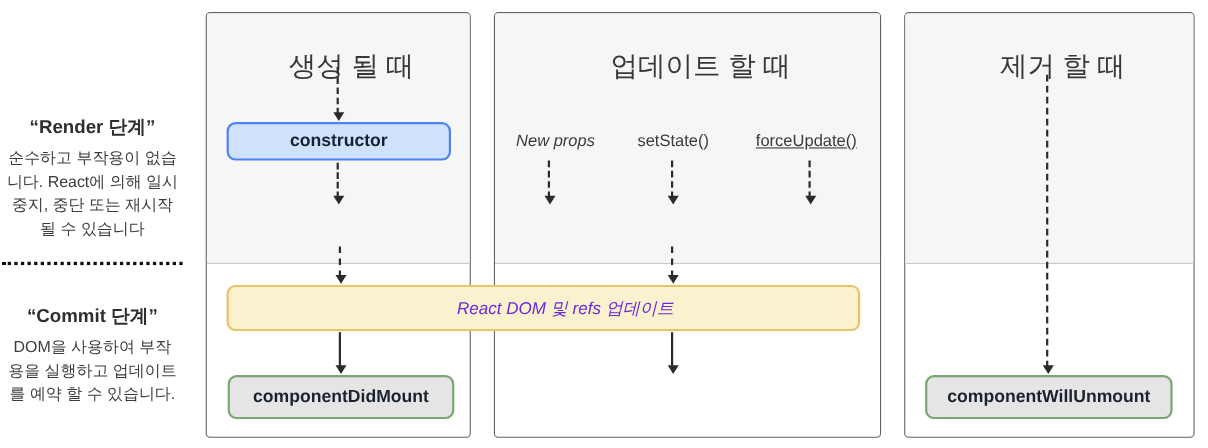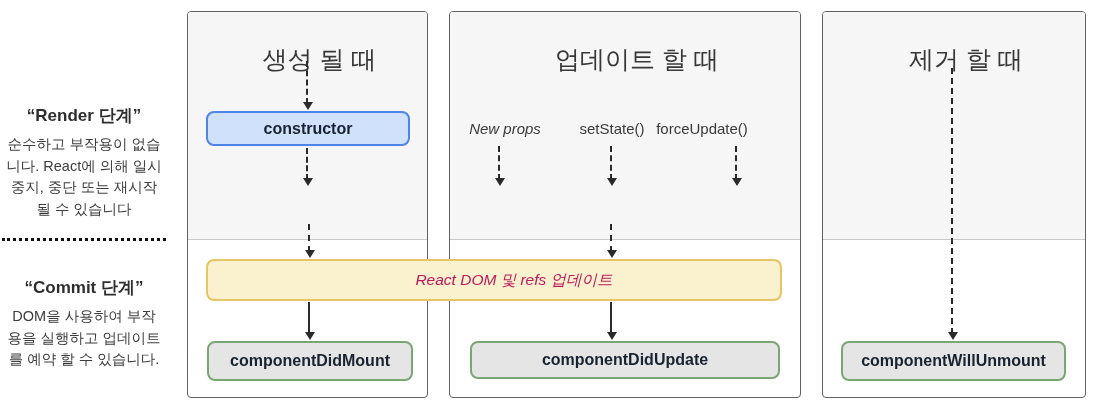--- a/index.html
+++ b/index.html
@@ -23,21 +23,21 @@
   .panel-title{position:absolute;left:0;width:100%;top:19px;margin:12px;text-align:center;font-size:25px;font-weight:500;color:#383838;letter-spacing:0;}
 
   
   .trigger{position:absolute;top:120px;transform:translateX(-50%);white-space:nowrap;font-size:15px;color:#3a3a3a;}
   .trigger.italic{font-style:italic;}
 
   
   .node{position:absolute;display:flex;align-items:center;justify-content:center;border-radius:8px;box-sizing:border-box;font-weight:bold;font-size:16px;color:#182230;white-space:nowrap;}
   .node-blue{background:#cfe1fb;border:2px solid #4f84e8;}
   .node-green{background:#e5e5e5;border:2px solid #78a771;}
-  .node-yellow{background:#faf1ce;border:2px solid #e9c464;font-weight:normal;font-style:italic;font-size:15.5px;color:#be185d;padding-left:40px;}
+  .node-yellow{background:#faf1ce;border:2px solid #e9c464;font-weight:normal;font-style:italic;font-size:15.5px;color:#6d28d9;padding-left:40px;}
 
   
   .arrow{position:absolute;width:10px;}
   .arrow .shaft{position:absolute;left:3px;top:0;bottom:6px;width:0;border-left:2px dashed #2a2a2a;}
   .arrow.solid .shaft{border-left-style:solid;}
   .arrow .head{position:absolute;left:0;bottom:0;width:0;height:0;border-left:5px solid transparent;border-right:5px solid transparent;border-top:8px solid #2a2a2a;}
 </style>
 </head>
 <body>
 
@@ -70,21 +70,21 @@
     <h2 class="panel-title">업데이트 할 때</h2>
   </section>
 
   <section class="panel panel-unmount">
     <div class="panel-top"></div>
     <h2 class="panel-title">제거 할 때</h2>
   </section>
 
   <div class="trigger italic" style="left:505px;">New props</div>
   <div class="trigger" style="left:612px;">setState()</div>
-  <div class="trigger" style="left:702px;">forceUpdate()</div>
+  <div class="trigger" style="left:733px;text-decoration:underline;">forceUpdate()</div>
 
   <div class="arrow" style="left:303px;top:61px;height:49px;">
       <i class="shaft"></i>
       <i class="head"></i>
     </div>
   <div class="arrow" style="left:303px;top:148px;height:38px;">
       <i class="shaft"></i>
       <i class="head"></i>
     </div>
   <div class="arrow" style="left:495px;top:146px;height:40px;">
@@ -116,16 +116,15 @@
       <i class="head"></i>
     </div>
   <div class="arrow" style="left:948px;top:68px;height:272px;">
       <i class="shaft"></i>
       <i class="head"></i>
     </div>
 
   <div class="node node-blue" style="left:206px;top:111px;width:204px;height:35px;">constructor</div>
   <div class="node node-yellow" style="left:206px;top:259px;width:576px;height:42px;">React DOM 및 refs 업데이트</div>
   <div class="node node-green" style="left:207px;top:341px;width:206px;height:40px;">componentDidMount</div>
-  <div class="node node-green" style="left:470px;top:341px;width:310px;height:38px;">componentDidUpdate</div>
   <div class="node node-green" style="left:841px;top:341px;width:225px;height:40px;">componentWillUnmount</div>
 
 </div>
 
 </body></html>

